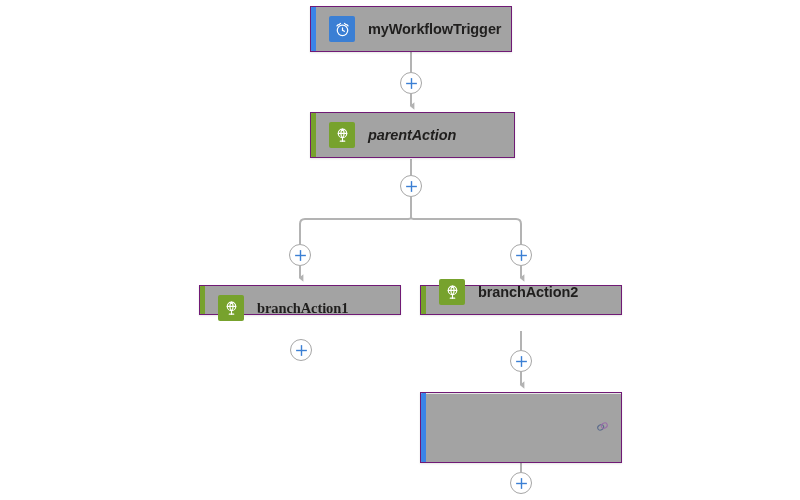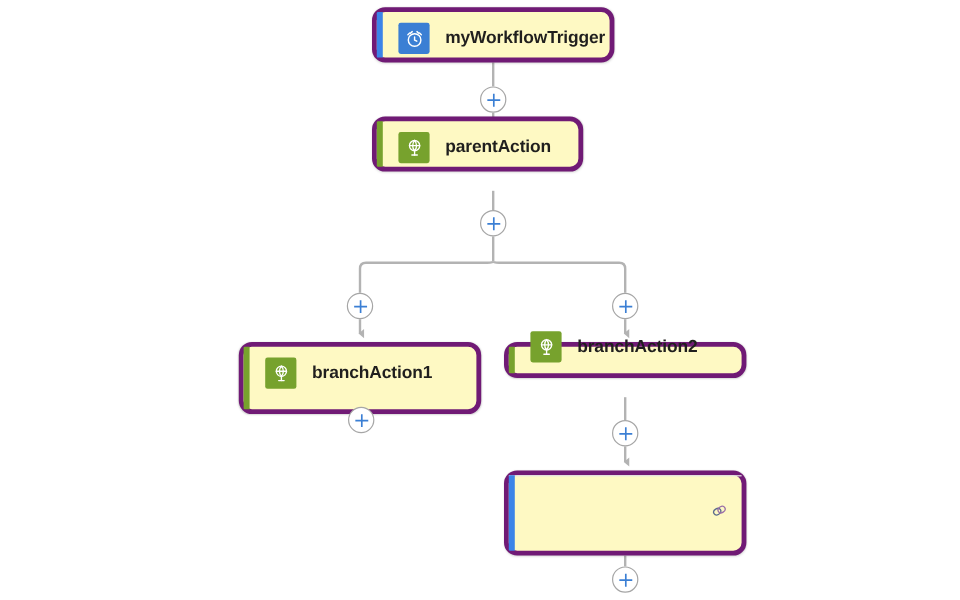--- a/index.html
+++ b/index.html
@@ -26,23 +26,23 @@
     left: 0; top: 0;
     width: 800px;
     height: 500px;
     pointer-events: none;
   }
 
   
   .node {
     position: absolute;
     box-sizing: border-box;
-    background: #fef9c3;
-    border: 4px solid #701a75;
-    border-radius: 11px;
+    background: #a3a3a3;
+    border: 1px solid #701a75;
+    border-radius: 0;
     box-shadow: 0 0.6px 1.8px rgba(0,0,0,0.10), 0 0.3px 0.9px rgba(0,0,0,0.07);
     display: flex;
     flex-direction: column;
   }
   .accent {
     position: absolute;
     left: 0;
     top: 0;
     bottom: 0;
     width: 5px;
@@ -145,37 +145,37 @@
           <path d="M6.2 5.0 L4.1 7.0"></path>
           <path d="M17.8 5.0 L19.9 7.0"></path>
           <path d="M9.2 3.3 L7.0 5.2"></path>
           <path d="M14.8 3.3 L17.0 5.2"></path>
         </svg>
       </div>
       <div class="node-title">myWorkflowTrigger</div>
     </div>
   </div>
 
-  <div class="node" style="left:310px; top:97px; width:176px; height:46px;">
+  <div class="node" style="left:310px; top:112px; width:205px; height:46px;font-style:italic;">
     <div class="accent" style="background:#77a22d;"></div>
     <div class="node-head">
       <div class="node-icon" style="background:#77a22d;">
         <svg width="17" height="17" viewBox="0 0 24 24" fill="none" stroke="#ffffff" stroke-width="1.6" stroke-linecap="round">
           <circle cx="12" cy="9" r="6"></circle>
           <path d="M6 9 L18 9"></path>
           <path d="M12 3 C9 6 9 12 12 15 C15 12 15 6 12 3 Z"></path>
           <path d="M12 15 L12 20"></path>
           <path d="M8.8 20 L15.2 20"></path>
         </svg>
       </div>
       <div class="node-title">parentAction</div>
     </div>
   </div>
 
-  <div class="node" style="left:199px; top:285px; width:202px; height:60px;">
+  <div class="node" style="left:199px; top:285px; width:202px; height:30px;font-family:Liberation Serif, serif;">
     <div class="accent" style="background:#77a22d;"></div>
     <div class="node-head">
       <div class="node-icon" style="background:#77a22d;">
         <svg width="17" height="17" viewBox="0 0 24 24" fill="none" stroke="#ffffff" stroke-width="1.6" stroke-linecap="round">
           <circle cx="12" cy="9" r="6"></circle>
           <path d="M6 9 L18 9"></path>
           <path d="M12 3 C9 6 9 12 12 15 C15 12 15 6 12 3 Z"></path>
           <path d="M12 15 L12 20"></path>
           <path d="M8.8 20 L15.2 20"></path>
         </svg>

